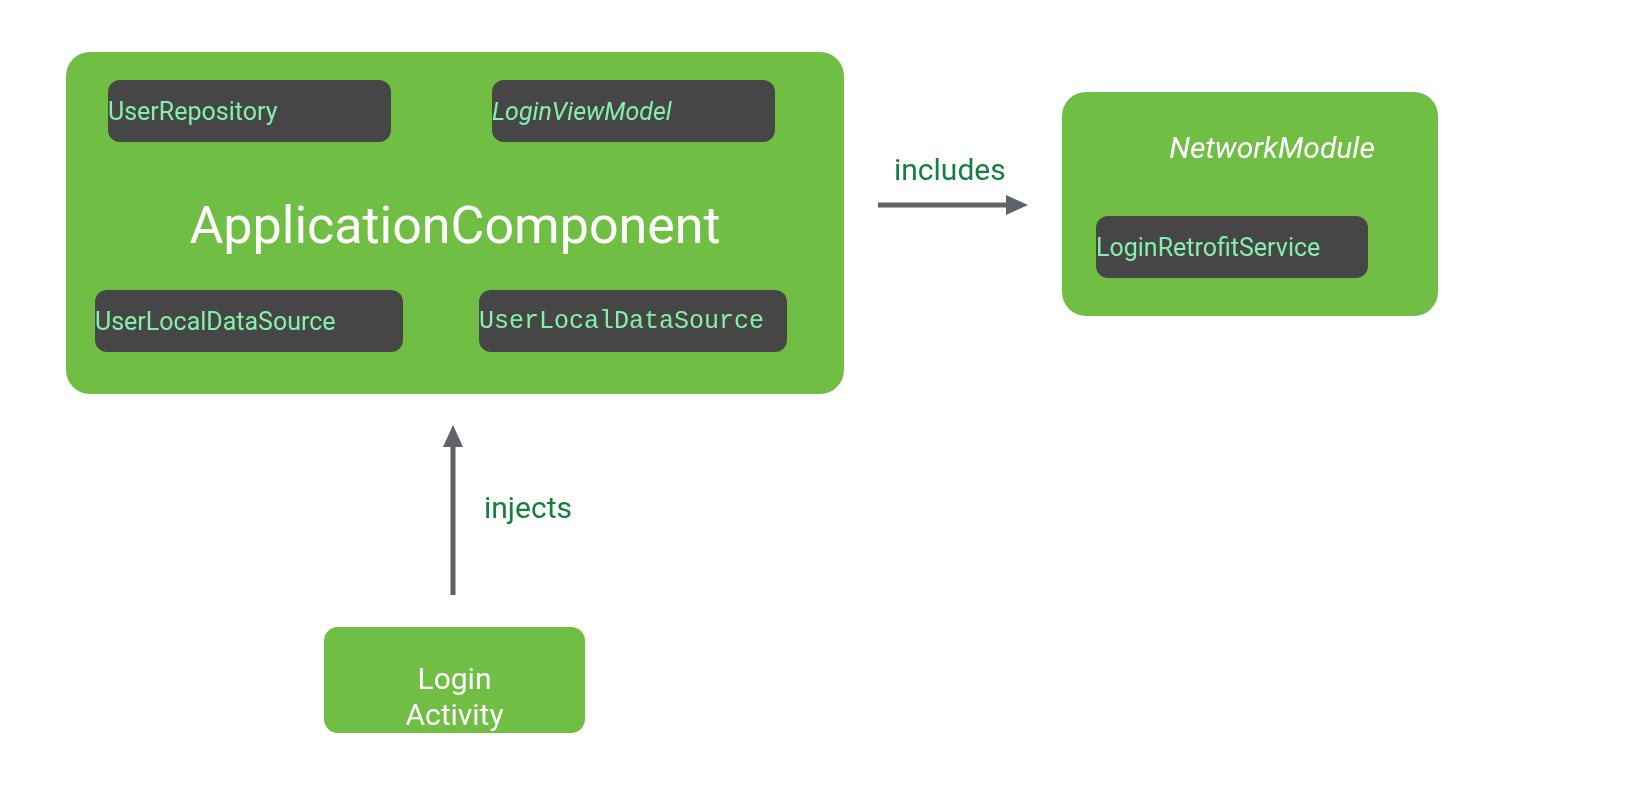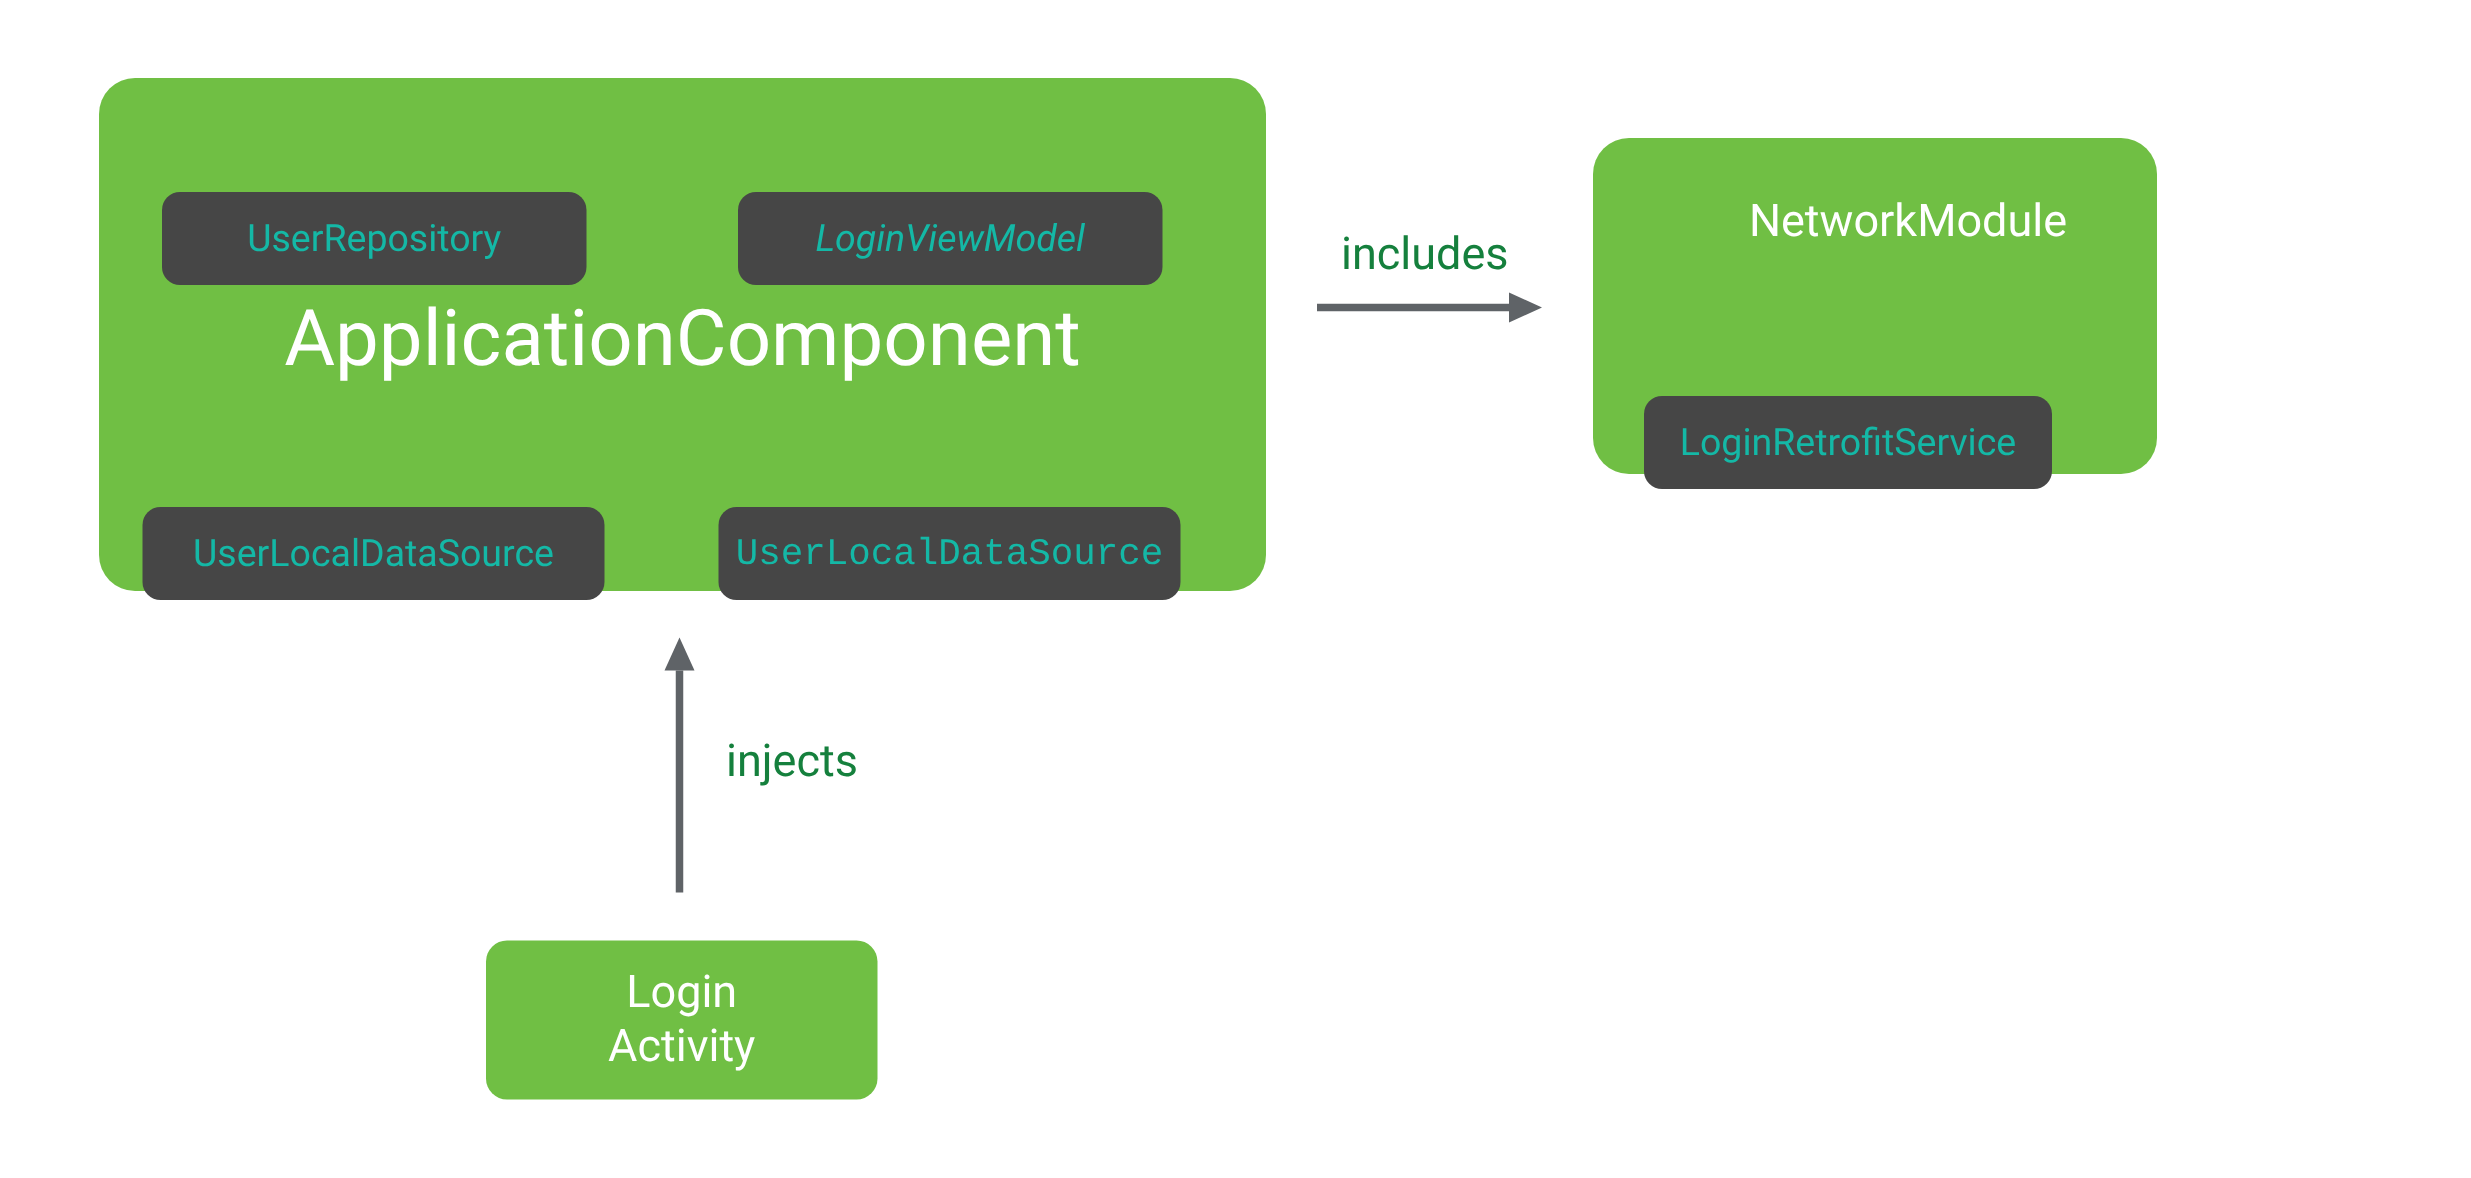--- a/index.html
+++ b/index.html
@@ -13,29 +13,28 @@
   }
   .green-block {
     position: absolute;
     background: #70bf44;
     border-radius: 24px;
     box-sizing: border-box;
   }
   .dark-pill {
     position: absolute;
     background: #464646;
-    color: #14b8a6;
+    color: #86efac;
     border-radius: 12px;
     display: flex;
     align-items: center;
-    justify-content: center;
+    justify-content: flex-start;
     font-size: 25px;
     font-weight: 400;
     box-sizing: border-box;
-    margin-top: 48px;
   }
   .title-text {
     position: absolute;
     color: #ffffff;
     font-size: 52px;
     font-weight: 400;
     text-align: center;
     white-space: nowrap;
   }
   .module-title {
@@ -51,21 +50,21 @@
     color: #15803d;
     font-size: 30px;
     font-weight: 400;
   }
   .small-green {
     position: absolute;
     background: #70bf44;
     border-radius: 14px;
     color: #ffffff;
     display: flex;
-    align-items: center;
+    align-items: flex-end;
     justify-content: center;
     font-size: 30px;
     font-weight: 400;
     text-align: center;
     line-height: 1.2;
   }
   svg.arrow {
     position: absolute;
     overflow: visible;
   }
@@ -95,21 +94,21 @@
 </div>
 
 <svg class="arrow" style="left:878px; top:190px; width:150px; height:30px;">
   <line x1="0" y1="15" x2="128" y2="15" stroke="#5f6367" stroke-width="5"></line>
   <polygon points="128,5 150,15 128,25" fill="#5f6367"></polygon>
 </svg>
 <div class="arrow-label" style="left:894px; top:152px;">includes</div>
 
 <div class="green-block" style="left:1062px; top:92px; width:376px; height:224px;">
 </div>
-<div class="module-title" style="left:1062px; top:130px; width:420px; text-align:center;">NetworkModule</div>
+<div class="module-title" style="left:1062px; top:130px; width:420px; text-align:center;font-style:italic;">NetworkModule</div>
 
 <div class="dark-pill" style="left:1096px; top:216px; width:272px; height:62px;">
   <span>LoginRetrofitService</span>
 </div>
 
 <svg class="arrow" style="left:438px; top:425px; width:30px; height:170px;">
   <line x1="15" y1="170" x2="15" y2="22" stroke="#5f6367" stroke-width="5"></line>
   <polygon points="5,22 15,0 25,22" fill="#5f6367"></polygon>
 </svg>
 <div class="arrow-label" style="left:484px; top:490px;text-align:center;">injects</div>

